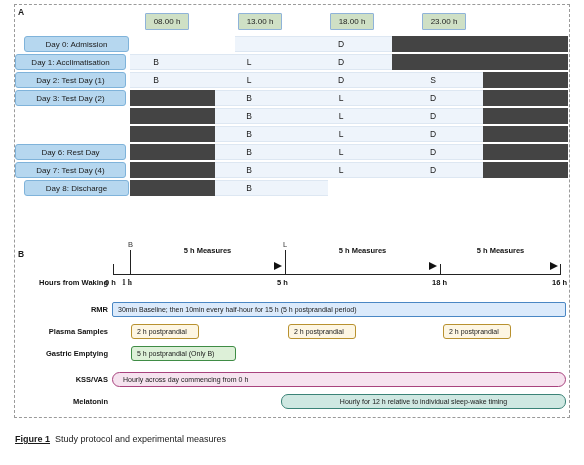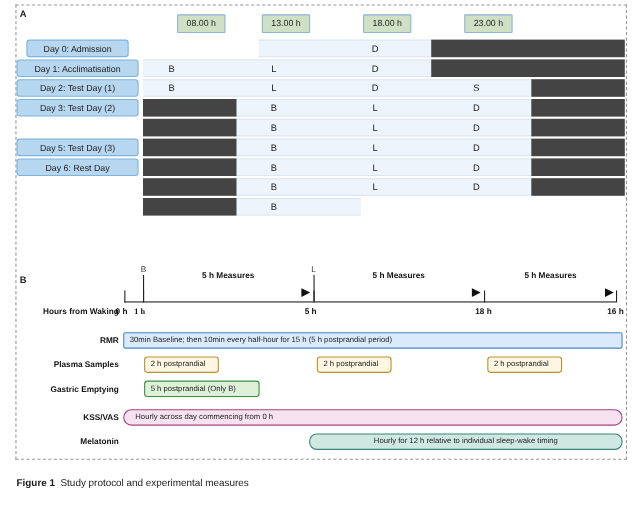--- a/index.html
+++ b/index.html
@@ -64,21 +64,21 @@
     border: 1px solid #7fb3da;
     border-radius: 3px;
     font-size: 8px;
     color: #1a1a1a;
     display: flex;
     align-items: center;
     justify-content: center;
     box-sizing: border-box;
     text-align: center;
   }
-  .day-label.narrow { left: 24px; width: 93px; }
+  .day-label.narrow { left: 24px; width: 105px; }
 
   .light-band {
     position: absolute;
     height: 16px;
     background: #eef4fb;
     border-top: 1px solid #dde7f2;
     border-bottom: 1px solid #dde7f2;
     box-sizing: border-box;
   }
   .dark-block {
@@ -160,33 +160,33 @@
 
   
   #caption {
     position: absolute;
     left: 15px;
     top: 434px;
     font-size: 9px;
     color: #1a1a1a;
     white-space: nowrap;
   }
-  #caption .cap-bold { font-weight: bold; }
+  #caption .cap-bold { font-weight: bold; text-decoration: underline; }
   #caption .cap-text { font-weight: normal; margin-left: 5px; }
 </style>
 </head>
 <body>
 
 <div id="figure-frame"></div>
 
 <div class="panel-letter" id="panel-a-letter">A</div>
 <div class="panel-letter" id="panel-b-letter">B</div>
 
 <div id="panel-a">
-    <div class="time-header" style="left: 145px; width: 44px; margin-left: 16px;">08.00 h</div>
+    <div class="time-header" style="left: 145px; width: 44px;">08.00 h</div>
     <div class="time-header" style="left: 238px; width: 44px;">13.00 h</div>
     <div class="time-header" style="left: 330px; width: 44px;">18.00 h</div>
     <div class="time-header" style="left: 422px; width: 44px;">23.00 h</div>
     <div class="light-band" style="left: 235px; top: 36px; width: 157px;"></div>
     <div class="dark-block" style="left: 392px; top: 36px; width: 176px;"></div>
     <div class="meal-mark" style="left: 330px; top: 36px;">D</div>
     <div class="day-label narrow" style="top: 36px;">Day 0: Admission</div>
     <div class="light-band" style="left: 130px; top: 54px; width: 262px;"></div>
     <div class="dark-block" style="left: 392px; top: 54px; width: 176px;"></div>
     <div class="meal-mark" style="left: 145px; top: 54px;">B</div>
@@ -212,37 +212,38 @@
     <div class="dark-block" style="left: 483px; top: 108px; width: 85px;"></div>
     <div class="meal-mark" style="left: 238px; top: 108px;">B</div>
     <div class="meal-mark" style="left: 330px; top: 108px;">L</div>
     <div class="meal-mark" style="left: 422px; top: 108px;">D</div>
     <div class="light-band" style="left: 215px; top: 126px; width: 268px;"></div>
     <div class="dark-block" style="left: 130px; top: 126px; width: 85px;"></div>
     <div class="dark-block" style="left: 483px; top: 126px; width: 85px;"></div>
     <div class="meal-mark" style="left: 238px; top: 126px;">B</div>
     <div class="meal-mark" style="left: 330px; top: 126px;">L</div>
     <div class="meal-mark" style="left: 422px; top: 126px;">D</div>
-    <div class="day-label" style="top: 126px;">Day 5: Test Day (3)</div>
     <div class="light-band" style="left: 215px; top: 144px; width: 268px;"></div>
     <div class="dark-block" style="left: 130px; top: 144px; width: 85px;"></div>
     <div class="dark-block" style="left: 483px; top: 144px; width: 85px;"></div>
     <div class="meal-mark" style="left: 238px; top: 144px;">B</div>
     <div class="meal-mark" style="left: 330px; top: 144px;">L</div>
     <div class="meal-mark" style="left: 422px; top: 144px;">D</div>
     <div class="day-label" style="top: 144px;">Day 6: Rest Day</div>
     <div class="light-band" style="left: 215px; top: 162px; width: 268px;"></div>
     <div class="dark-block" style="left: 130px; top: 162px; width: 85px;"></div>
     <div class="dark-block" style="left: 483px; top: 162px; width: 85px;"></div>
     <div class="meal-mark" style="left: 238px; top: 162px;">B</div>
     <div class="meal-mark" style="left: 330px; top: 162px;">L</div>
     <div class="meal-mark" style="left: 422px; top: 162px;">D</div>
+    <div class="day-label" style="top: 162px;">Day 7: Test Day (4)</div>
     <div class="light-band" style="left: 215px; top: 180px; width: 113px;"></div>
     <div class="dark-block" style="left: 130px; top: 180px; width: 85px;"></div>
     <div class="meal-mark" style="left: 238px; top: 180px;">B</div>
+    <div class="day-label narrow" style="top: 180px;">Day 8: Discharge</div>
   </div>
 <div id="panel-b">
     <div class="axis-line axis-h" style="left: 113px; top: 42px; width: 447px;"></div>
     <div class="axis-line axis-tick" style="left: 113px; top: 32px; height: 11px;"></div>
     <div class="axis-tick-label" style="left: 105px; top: 46px;">0 h</div>
     <div class="axis-line axis-tick" style="left: 130px; top: 32px; height: 11px;"></div>
     <div class="axis-tick-label" style="left: 122px; top: 46px; font-family: Liberation Serif, serif;">1 h</div>
     <div class="axis-line axis-tick" style="left: 285px; top: 32px; height: 11px;"></div>
     <div class="axis-tick-label" style="left: 277px; top: 46px;">5 h</div>
     <div class="axis-line axis-tick" style="left: 440px; top: 32px; height: 11px;"></div>

